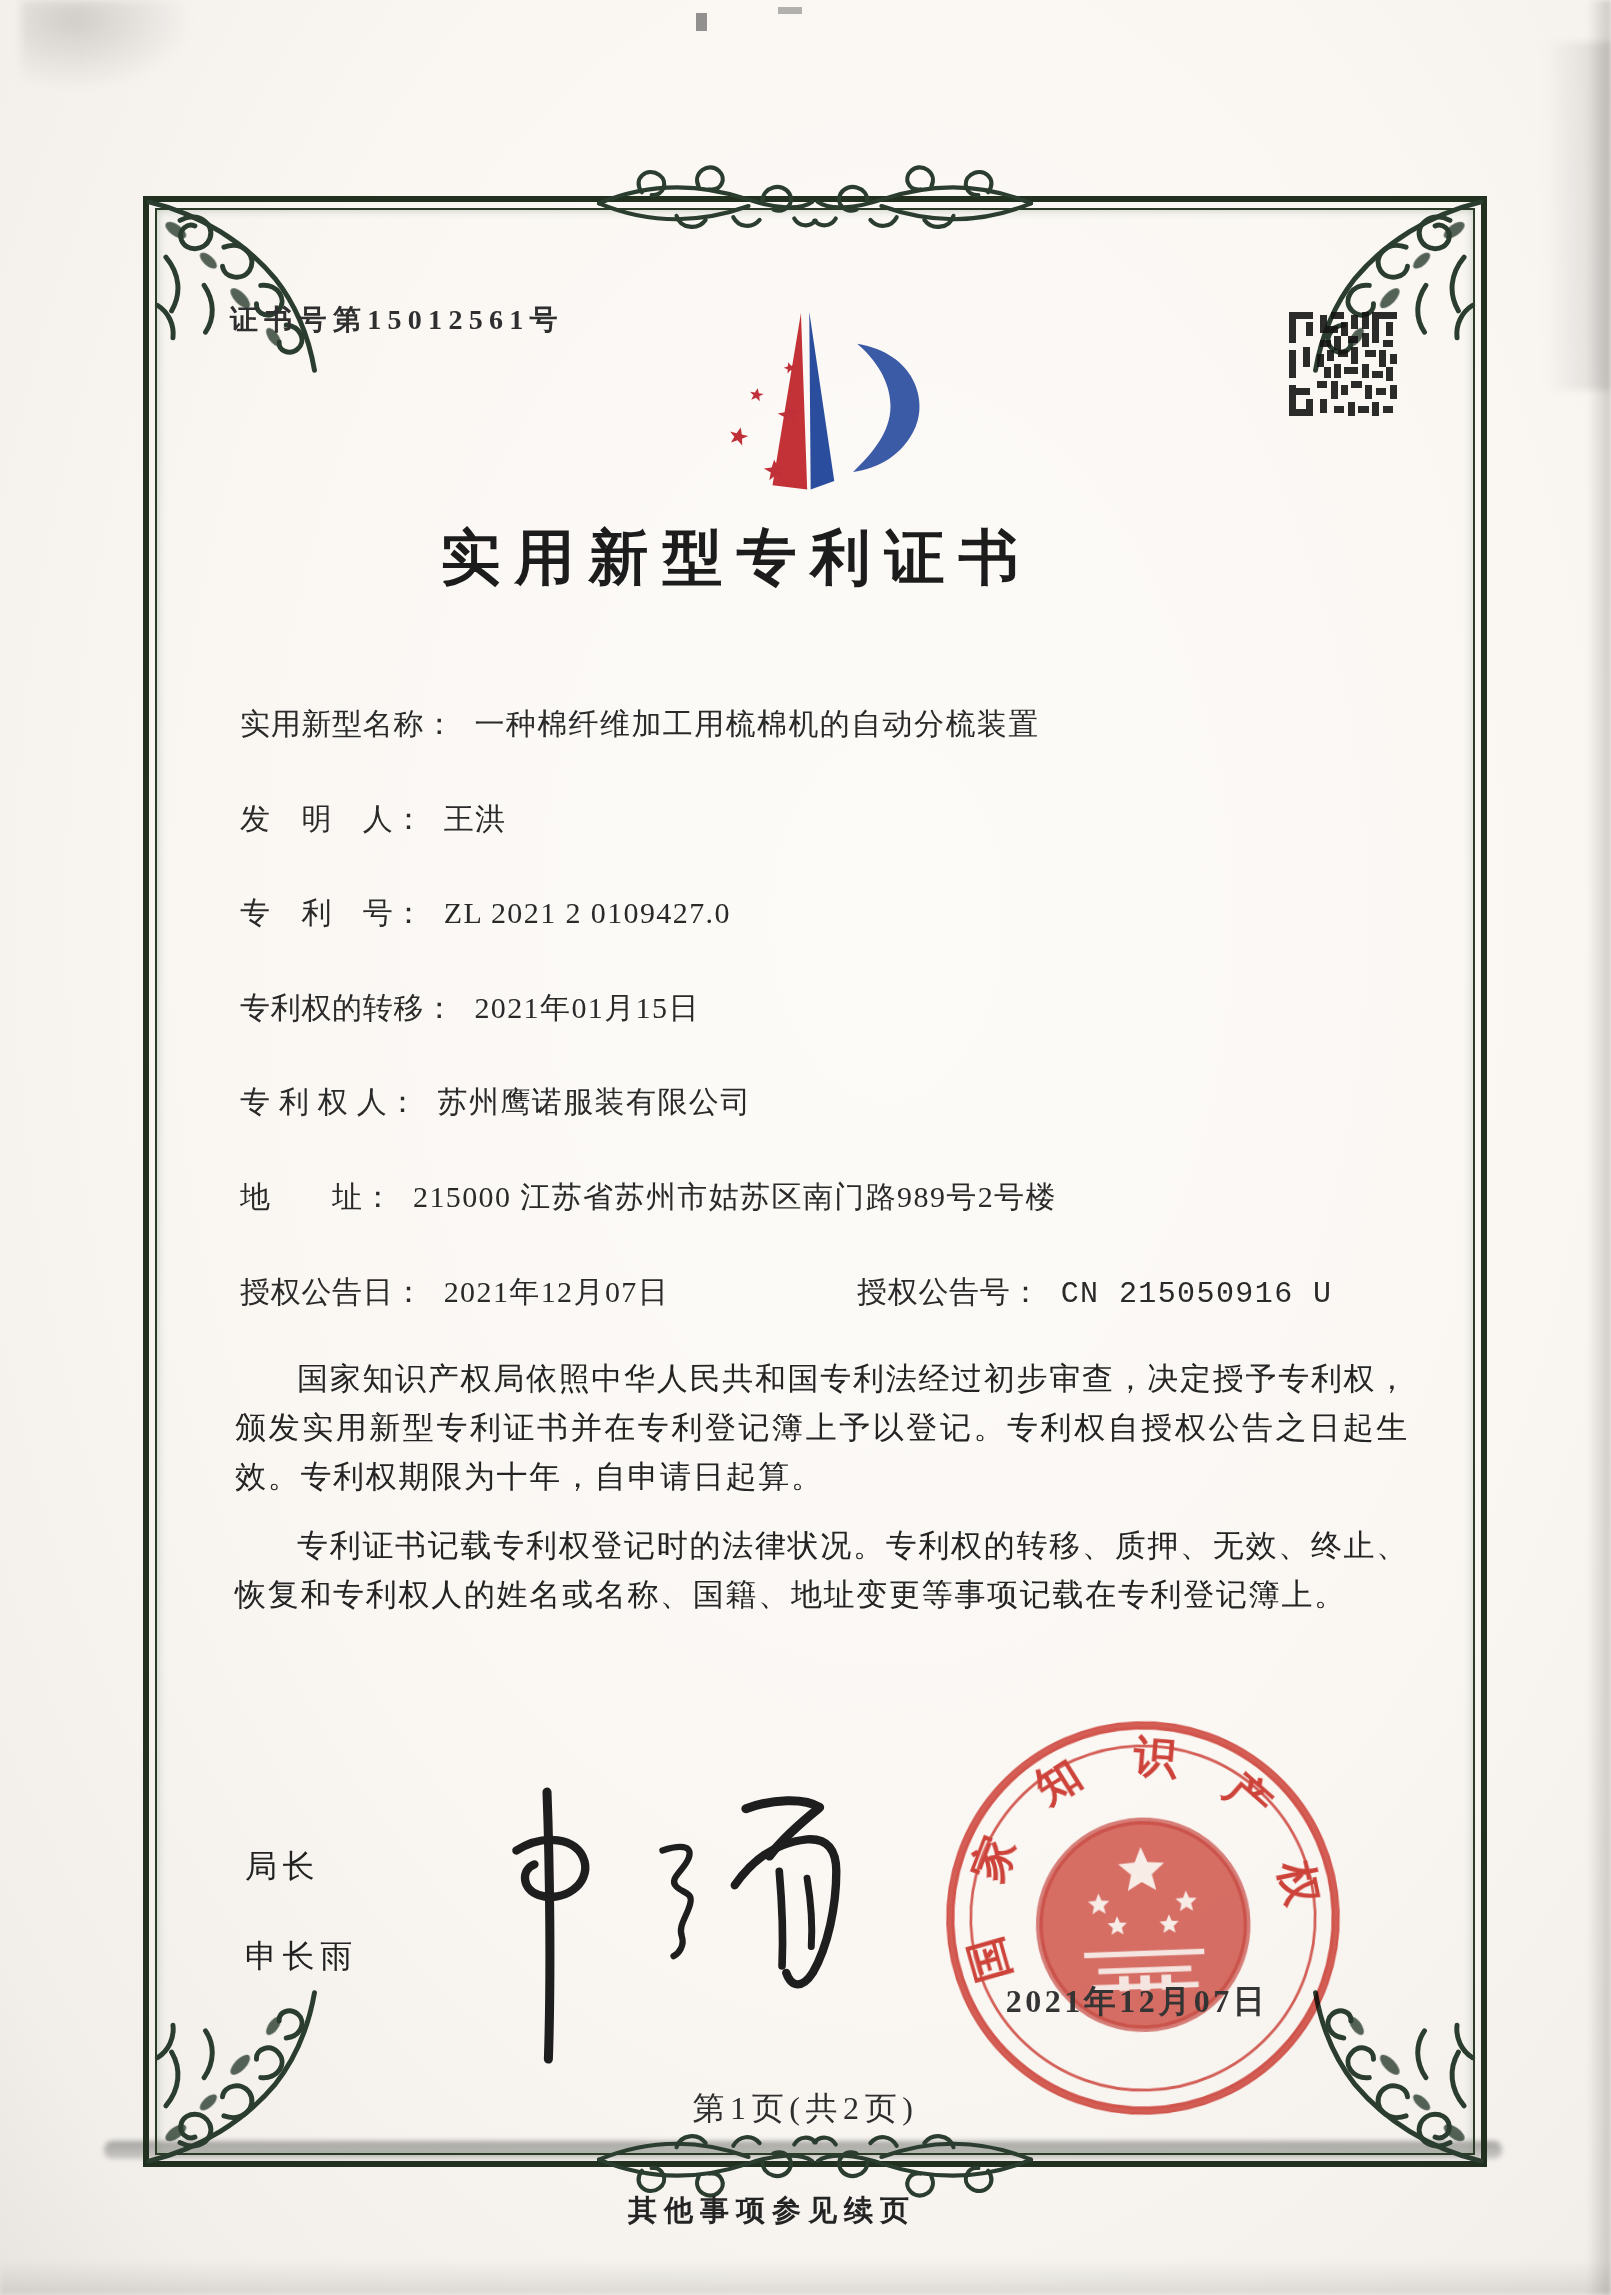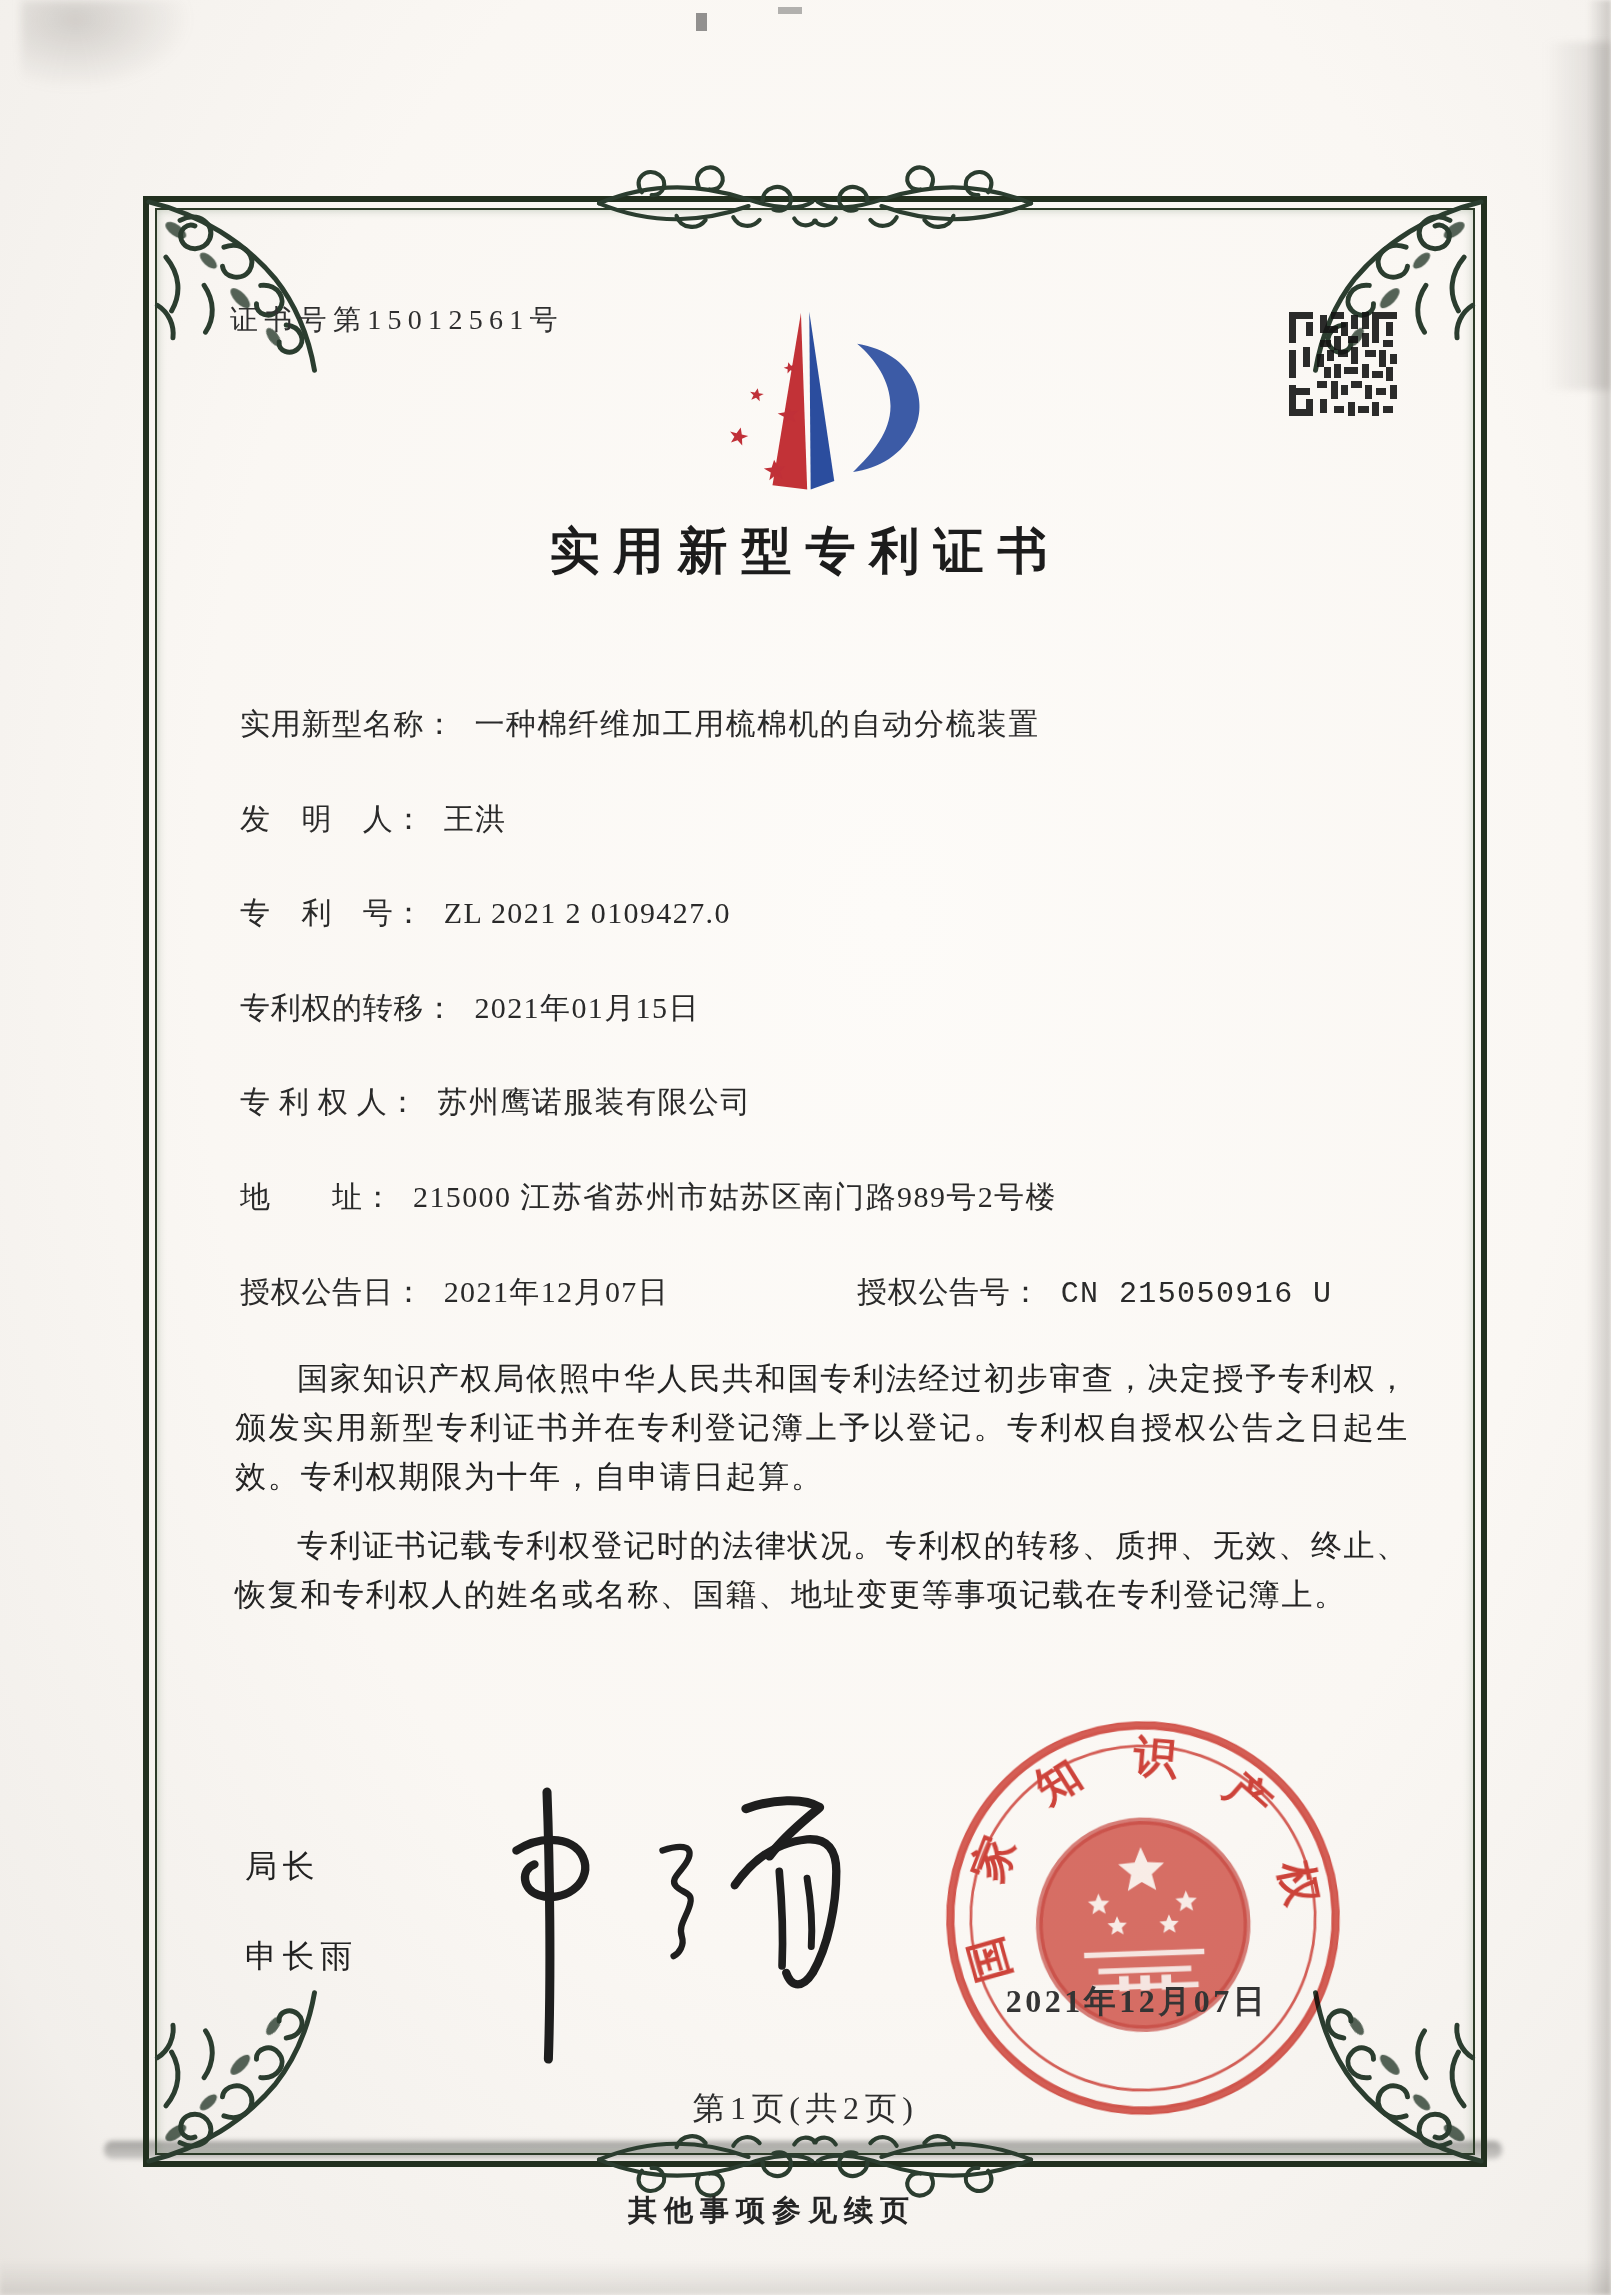--- a/index.html
+++ b/index.html
@@ -23,24 +23,24 @@
     box-shadow:inset 0 0 9.7px rgba(90,120,85,.35);}
   .corner{position:absolute;width:184px;height:184px;color:#2b3d2f;}
   .corner.tl{left:-9.7px;top:-9.7px;}
   .corner.tr{right:-9.7px;top:-9.7px;transform:scaleX(-1);}
   .corner.bl{left:-9.7px;bottom:-9.7px;transform:scaleY(-1);}
   .corner.br{right:-9.7px;bottom:-9.7px;transform:scale(-1,-1);}
   .flourish{position:absolute;width:445px;height:90px;left:50%;transform:translateX(-50%);}
   .flourish.top{top:-43px;}
   .flourish.bottom{bottom:-43px;transform:translateX(-50%) scaleY(-1);}
 
-  .cert-no{position:absolute;left:230px;top:301px;font-size:28px;letter-spacing:6.3px;color:#2f2f2f;}
+  .cert-no{position:absolute;left:230px;top:301px;font-size:28px;letter-spacing:6.3px;color:#2f2f2f;font-weight:bold;}
   .logo{position:absolute;left:685px;top:303px;width:243px;height:209px;}
   .qr{position:absolute;left:1282px;top:305px;width:118px;height:118px;opacity:.9;}
-  .title{position:absolute;left:0;top:518px;width:1611px;text-align:center;font-size:50px;
+  .title{position:absolute;left:0;top:518px;width:1473px;text-align:center;font-size:60px;
     font-weight:bold;letter-spacing:14px;color:#1c1c1c;}
 
   .fields{position:absolute;left:240px;top:0;width:1183px;}
   .frow{position:absolute;left:0;white-space:nowrap;font-size:30px;color:#2a2a2a;}
   .frow .lab{letter-spacing:0.7px;}
   .frow .val{margin-left:19.5px;letter-spacing:1.4px;}
   .pair2{position:absolute;left:617px;top:0;white-space:nowrap;font-family:Liberation Mono, monospace;}
 
   .paras{position:absolute;left:235px;top:1354px;width:1174px;font-size:31px;line-height:49px;
     letter-spacing:1.7px;text-align:justify;color:#242424;}

